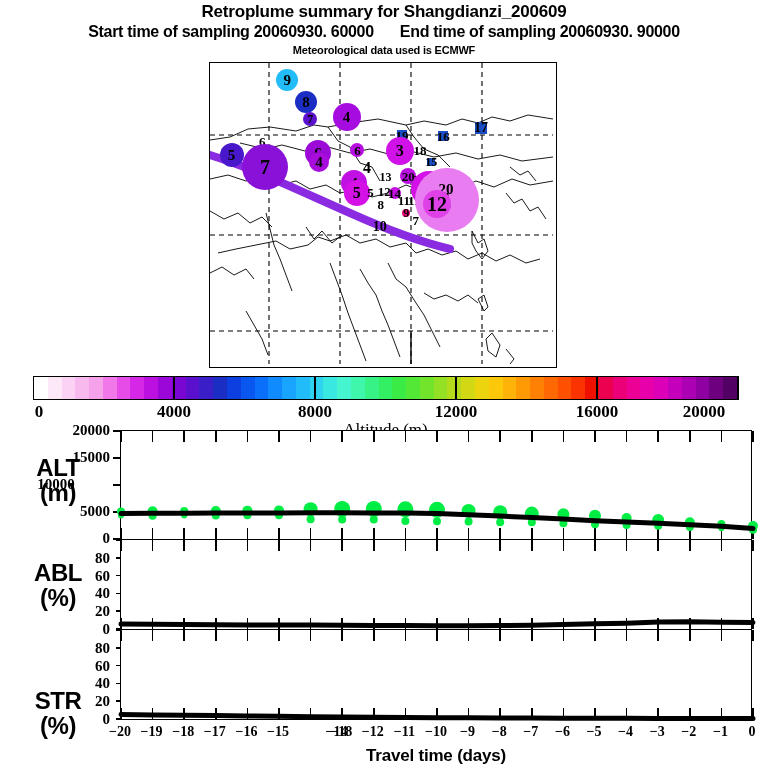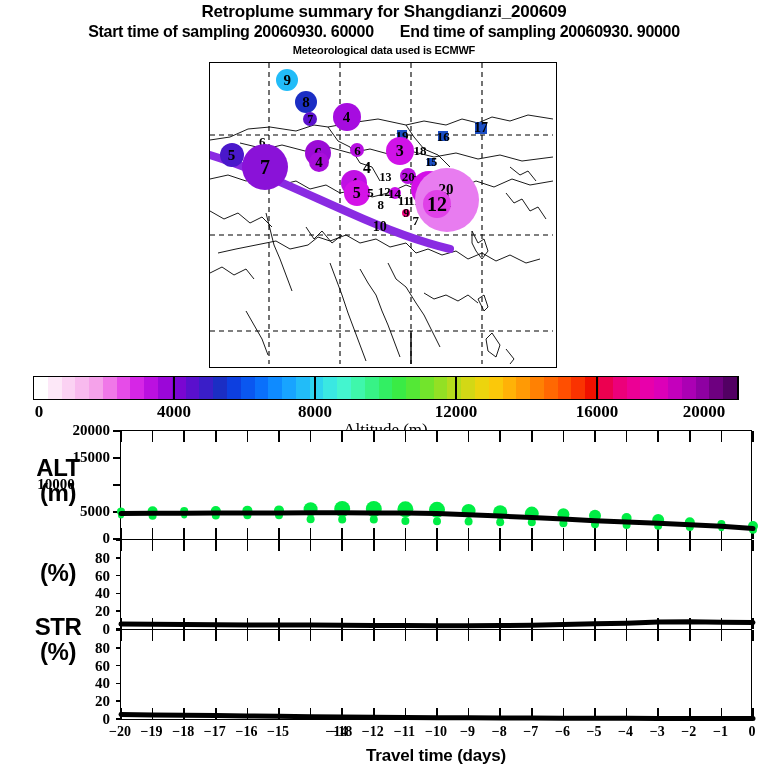--- a/index.html
+++ b/index.html
@@ -458,23 +458,24 @@
     <svg class="series" width="632" height="89">
       <path d="M0,84.55 L31.6,84.906 L63.2,85.262 L94.8,85.618 L126.4,85.974 L158,86.33 L189.6,86.686 L221.2,86.953 L252.8,87.22 L284.40000000000003,87.487 L316,87.665 L347.6,87.843 L379.2,88.021 L410.8,88.11 L442.4,88.199 L474,88.288 L505.6,88.288 L537.1999999999999,88.377 L568.8000000000001,88.377 L600.4,88.466 L632,88.466" stroke="#000000" stroke-width="5" fill="none" stroke-linecap="round" stroke-linejoin="round"></path>
     </svg>
   </div>
 
 <div class="rowlab" id="alt-rowlab" style="left:8px;top:455px;width:100px;">
   <div>ALT</div>
   <div>(m)</div>
 </div>
 <div class="rowlab" id="abl-rowlab" style="left:8px;top:560px;width:100px;">
+  <div>ABL</div>
   <div>(%)</div>
 </div>
-<div class="rowlab" id="str-rowlab" style="left:8px;top:614px;width:100px;">
+<div class="rowlab" id="str-rowlab" style="left:8px;top:688px;width:100px;">
   <div>STR</div>
   <div>(%)</div>
 </div>
 
 <div class="abs" id="xtick-labels" style="left:0;top:724px;width:768px;height:20px;">
     <div class="xlab" style="left: 120px;">−20</div>
     <div class="xlab" style="left: 151.6px;">−19</div>
     <div class="xlab" style="left: 183.2px;">−18</div>
     <div class="xlab" style="left: 214.8px;">−17</div>
     <div class="xlab" style="left: 246.4px;">−16</div>

